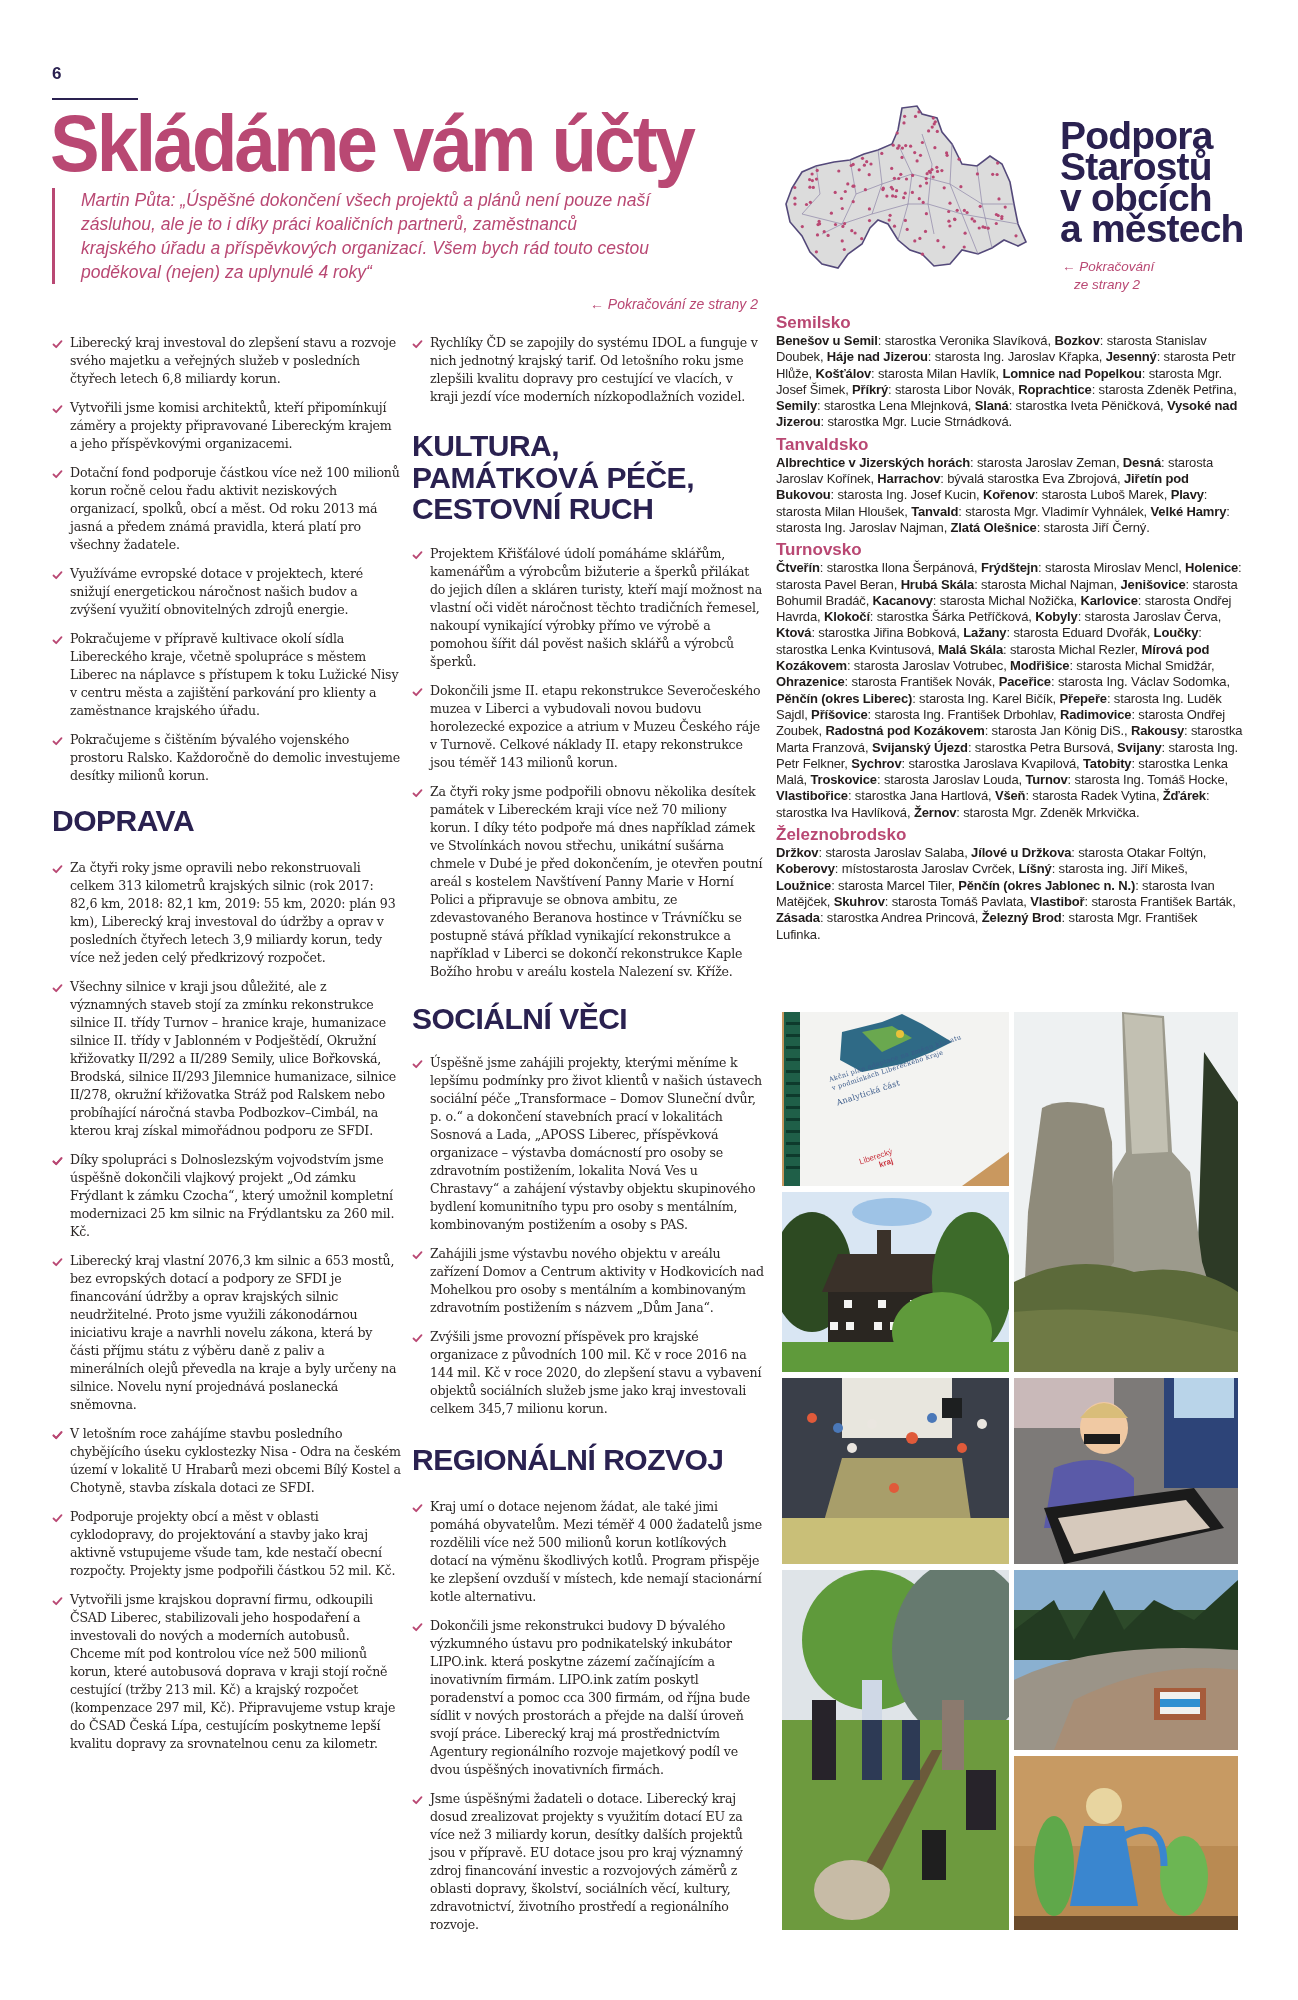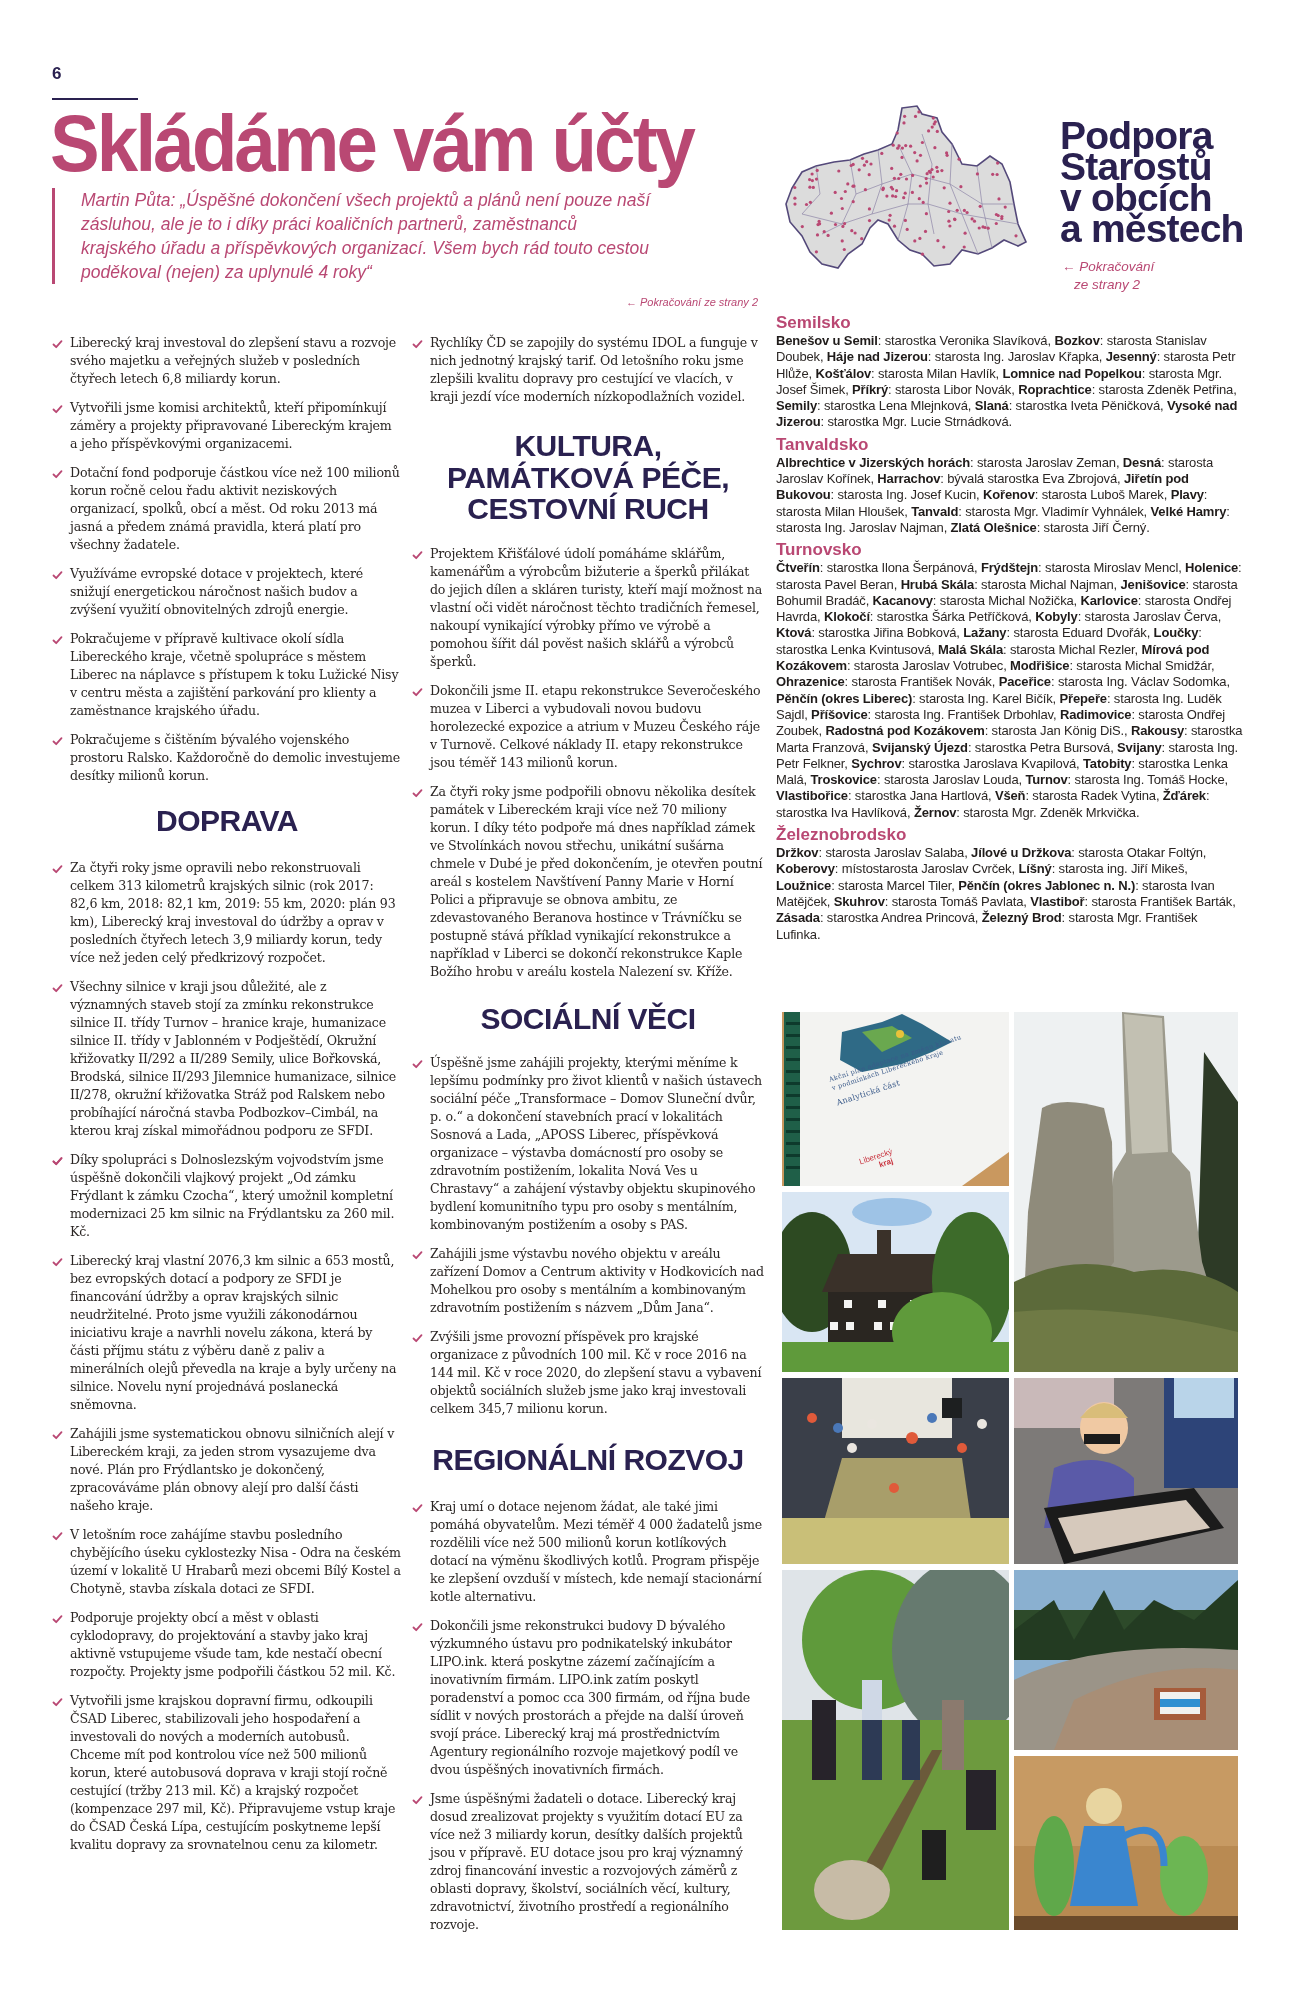--- a/index.html
+++ b/index.html
@@ -5,31 +5,31 @@
   * { box-sizing: border-box; margin: 0; padding: 0; }
   html, body { width: 1298px; height: 2000px; background: #ffffff; overflow: hidden; }
   body { position: relative; font-family: "DejaVu Serif", serif; color: #2b2624; }
 
   .page-num { position: absolute; left: 52px; top: 64px; font-family: "Liberation Sans", sans-serif; font-weight: bold; font-size: 17px; color: #2a2150; }
   .page-rule { position: absolute; left: 52px; top: 98px; width: 86px; height: 2px; background: #2a2150; }
 
   .main-title { position: absolute; left: 50px; top: 104px; font-family: "Liberation Sans", sans-serif; font-weight: bold; font-size: 80px; letter-spacing: -3px; color: #b94873; line-height: 1; white-space: nowrap; transform: scaleX(0.93); transform-origin: left top; }
 
   .lead { position: absolute; left: 52px; top: 188px; width: 600px; border-left: 3px solid #b94873; padding-left: 26px; font-family: "Liberation Sans", sans-serif; font-style: italic; font-size: 17.5px; line-height: 24px; color: #b94873; }
-  .continued-left { position: absolute; right: 540px; top: 296px; font-family: "Liberation Sans", sans-serif; font-style: italic; font-size: 11px; color: #b94873; }
+  .continued-left { position: absolute; right: 540px; top: 296px; font-family: "Liberation Sans", sans-serif; font-style: italic; font-size: 14px; color: #b94873; }
 
   .col { position: absolute; margin-top: 8px; }
   .col-a { left: 52px; top: 326px; width: 350px; }
   .col-b { left: 412px; top: 326px; width: 352px; }
 
   ul.checks { list-style: none; }
   ul.checks li { position: relative; padding-left: 18px; font-size: 12.6px; line-height: 18px; margin-bottom: 11px; color: #2b2624; letter-spacing: -0.2px; }
   ul.checks li .chk { position: absolute; left: 0; top: 3px; width: 11px; height: 11px; }
 
-  .section-h { font-family: "Liberation Sans", sans-serif; font-weight: bold; color: #2a2150; letter-spacing: -0.5px; line-height: 1.05; text-align: center; }
+  .section-h { font-family: "Liberation Sans", sans-serif; font-weight: bold; color: #2a2150; letter-spacing: -0.5px; line-height: 1.05; }
   .h-doprava { font-size: 30px; margin: 20px 0 22px 0; }
   .h-kultura { font-size: 30px; margin: 24px 0 20px 0; }
   .h-social { font-size: 30px; margin: 22px 0 20px 0; }
   .h-region { font-size: 30px; margin: 26px 0 22px 0; }
 
   
   .map { position: absolute; left: 782px; top: 104px; width: 262px; height: 170px; }
   .side-title { position: absolute; left: 1060px; top: 120px; font-family: "Liberation Sans", sans-serif; font-weight: bold; font-size: 39px; line-height: 31px; color: #2a2150; letter-spacing: -0.8px; }
   .continued-right { position: absolute; left: 1062px; top: 258px; font-family: "Liberation Sans", sans-serif; font-style: italic; font-size: 13.5px; line-height: 18px; color: #b94873; }
 
@@ -84,21 +84,21 @@
             <path d="M1.5 5.5 L4.2 8.2 L9.5 2.2" stroke="#b94873" stroke-width="1.8" fill="none" stroke-linecap="round" stroke-linejoin="round"></path>
           </svg></span></li>
       <li><span class="chk"><svg viewBox="0 0 11 11">
             <path d="M1.5 5.5 L4.2 8.2 L9.5 2.2" stroke="#b94873" stroke-width="1.8" fill="none" stroke-linecap="round" stroke-linejoin="round"></path>
           </svg></span><span>Díky spolupráci s Dolnoslezským vojvodstvím jsme úspěšně dokončili vlajkový projekt „Od zámku Frýdlant k zámku Czocha“, který umožnil kompletní modernizaci 25 km silnic na Frýdlantsku za 260 mil. Kč.</span></li>
       <li><span class="chk"><svg viewBox="0 0 11 11">
             <path d="M1.5 5.5 L4.2 8.2 L9.5 2.2" stroke="#b94873" stroke-width="1.8" fill="none" stroke-linecap="round" stroke-linejoin="round"></path>
           </svg></span><span>Liberecký kraj vlastní 2076,3 km silnic a 653 mostů, bez evropských dotací a podpory ze SFDI je financování údržby a oprav krajských silnic neudržitelné. Proto jsme využili zákonodárnou iniciativu kraje a navrhli novelu zákona, která by části příjmu státu z výběru daně z paliv a minerálních olejů převedla na kraje a byly určeny na silnice. Novelu nyní projednává poslanecká sněmovna.</span></li>
       <li><span class="chk"><svg viewBox="0 0 11 11">
             <path d="M1.5 5.5 L4.2 8.2 L9.5 2.2" stroke="#b94873" stroke-width="1.8" fill="none" stroke-linecap="round" stroke-linejoin="round"></path>
-          </svg></span><span>Zahájili jsme systematickou obnovu silničních alejí v Libereckém kraji, za jeden strom vysazujeme dva nové. Plán pro Frýdlantsko je dokončený, zpracováváme plán obnovy alejí pro další části našeho kraje.</span></li>
+          </svg></span></li>
       <li><span class="chk"><svg viewBox="0 0 11 11">
             <path d="M1.5 5.5 L4.2 8.2 L9.5 2.2" stroke="#b94873" stroke-width="1.8" fill="none" stroke-linecap="round" stroke-linejoin="round"></path>
           </svg></span><span>V letošním roce zahájíme stavbu posledního chybějícího úseku cyklostezky Nisa - Odra na českém území v lokalitě U Hrabarů mezi obcemi Bílý Kostel a Chotyně, stavba získala dotaci ze SFDI.</span></li>
       <li><span class="chk"><svg viewBox="0 0 11 11">
             <path d="M1.5 5.5 L4.2 8.2 L9.5 2.2" stroke="#b94873" stroke-width="1.8" fill="none" stroke-linecap="round" stroke-linejoin="round"></path>
           </svg></span><span>Podporuje projekty obcí a měst v oblasti cyklodopravy, do projektování a stavby jako kraj aktivně vstupujeme všude tam, kde nestačí obecní rozpočty. Projekty jsme podpořili částkou 52 mil. Kč.</span></li>
       <li><span class="chk"><svg viewBox="0 0 11 11">
             <path d="M1.5 5.5 L4.2 8.2 L9.5 2.2" stroke="#b94873" stroke-width="1.8" fill="none" stroke-linecap="round" stroke-linejoin="round"></path>
           </svg></span><span>Vytvořili jsme krajskou dopravní firmu, odkoupili ČSAD Liberec, stabilizovali jeho hospodaření a investovali do nových a moderních autobusů. Chceme mít pod kontrolou více než 500 milionů korun, které autobusová doprava v kraji stojí ročně cestující (tržby 213 mil. Kč) a krajský rozpočet (kompenzace 297 mil, Kč). Připravujeme vstup kraje do ČSAD Česká Lípa, cestujícím poskytneme lepší kvalitu dopravy za srovnatelnou cenu za kilometr.</span></li>
     </ul>

